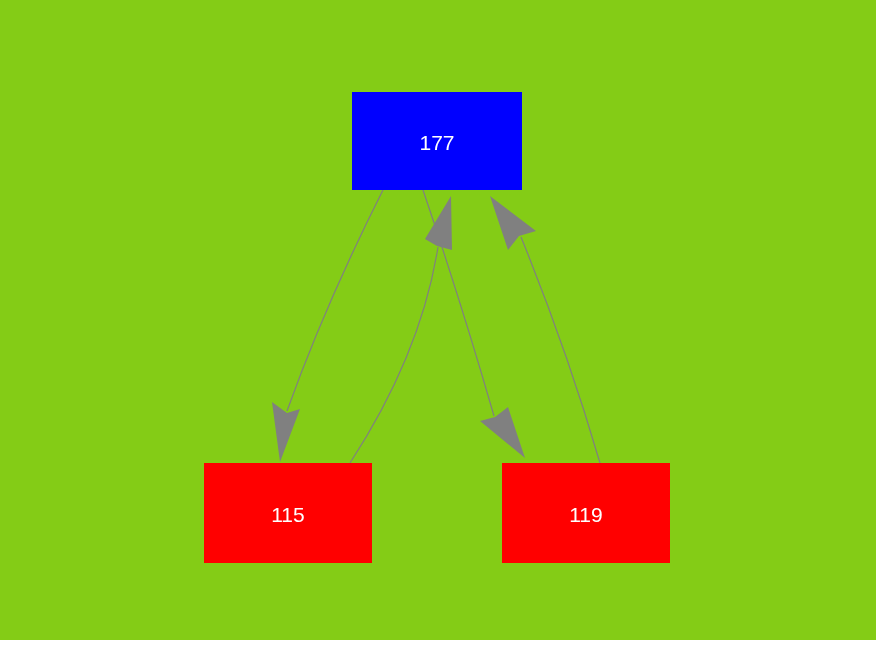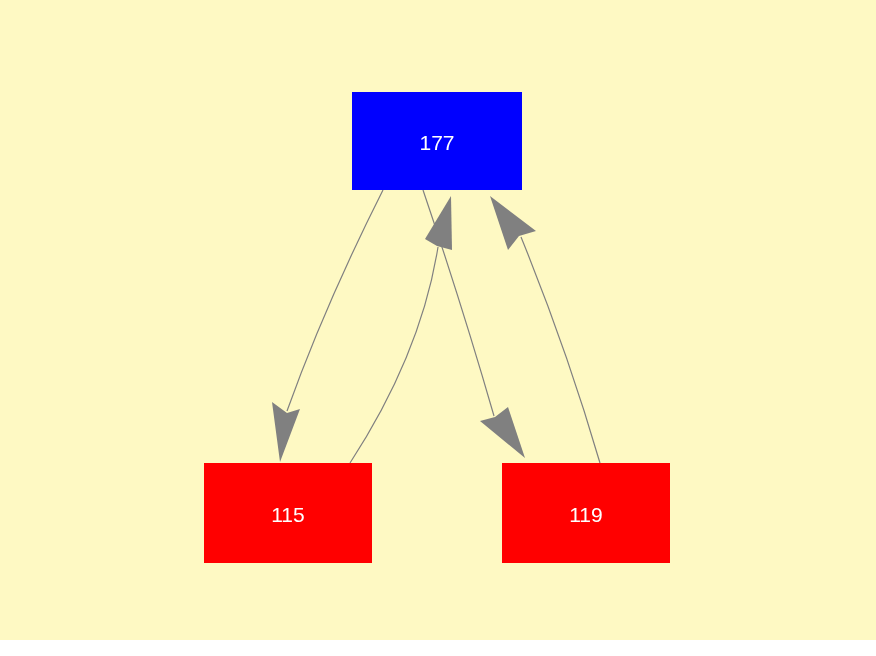--- a/index.html
+++ b/index.html
@@ -8,21 +8,21 @@
     width: 876px;
     height: 656px;
     background: #ffffff;
     font-family: "Liberation Sans", sans-serif;
     overflow: hidden;
   }
   .canvas-wrap {
     position: relative;
     width: 876px;
     height: 640px;
-    background: #fef9c3;
+    background: #84cc16;
     text-align: right;
   }
   svg { display: block; }
   .edge-path {
     fill: none;
     stroke-width: 1.2;
   }
   .node-label {
     font-size: 21px;
     font-family: "Liberation Sans", sans-serif;

